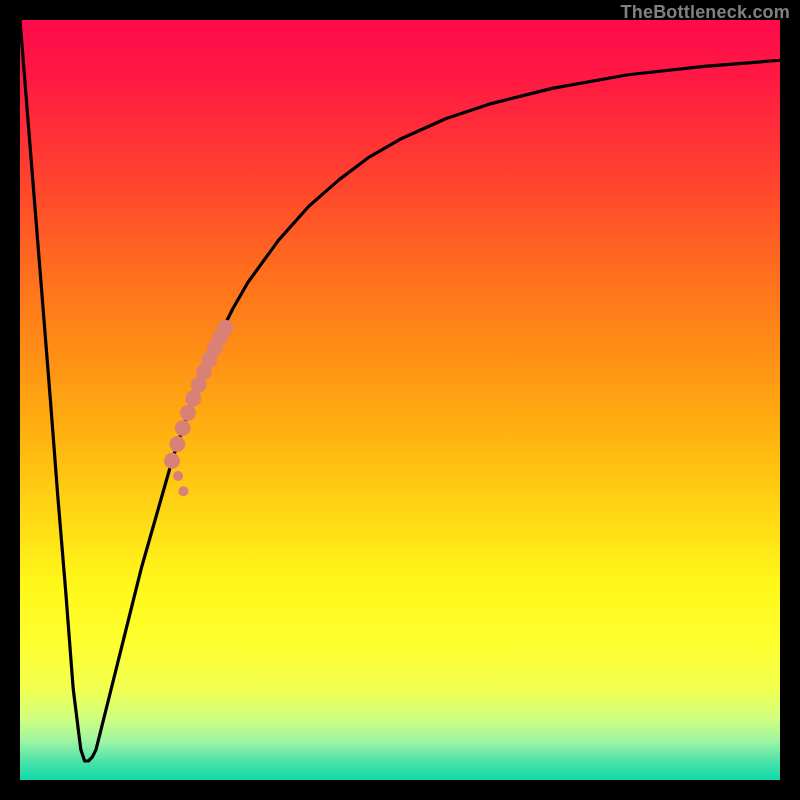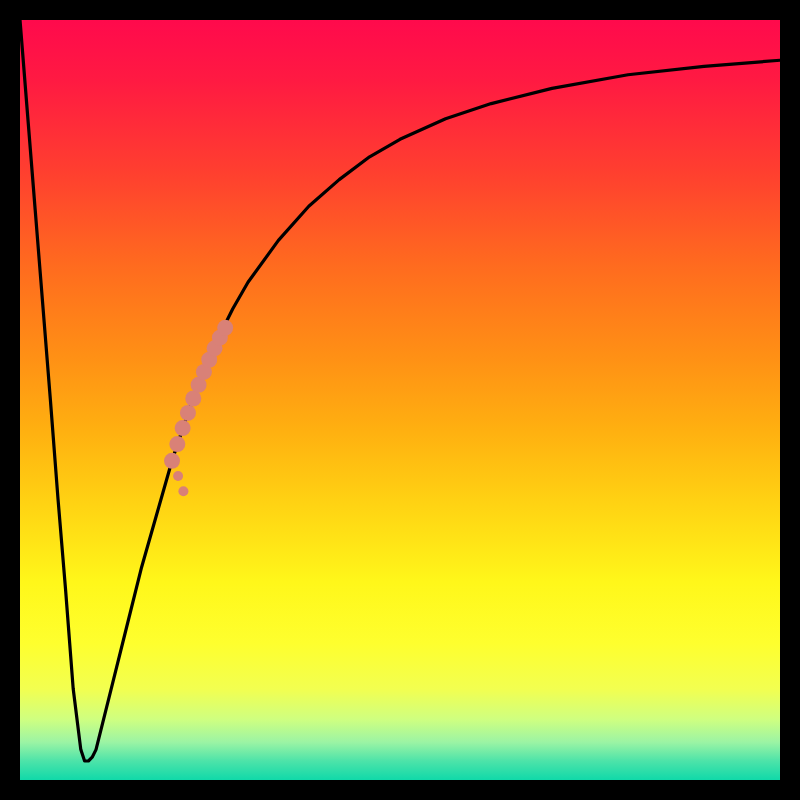--- a/index.html
+++ b/index.html
@@ -56,20 +56,21 @@
     color: #808080;
     font-size: 18px;
     font-weight: 600;
     letter-spacing: 0.2px;
   }
 </style>
 </head>
 <body>
 
 <div class="frame">
+  <div class="attribution">TheBottleneck.com</div>
 
   <div class="plot-area">
     <svg id="plot-svg" viewBox="0 0 760 760">
       <path id="curve-path" fill="none" stroke="#000000" stroke-width="3.2" stroke-linejoin="round" stroke-linecap="round" d="M0.00 0.00 L15.20 190.00 L30.40 380.00 L38.00 478.80 L45.60 570.00 L53.20 668.80 L60.80 729.60 L64.60 741.00 L68.40 741.00 L72.20 737.20 L76.00 729.60 L91.20 668.80 L106.40 608.00 L121.60 547.20 L136.80 494.00 L152.00 440.80 L167.20 395.20 L182.40 353.40 L197.60 319.20 L212.80 288.80 L228.00 262.20 L258.40 220.40 L288.80 186.20 L319.20 159.60 L349.60 136.80 L380.00 119.32 L425.60 98.80 L471.20 83.60 L532.00 68.40 L608.00 54.72 L684.00 46.36 L760.00 40.28"></path>
       <g id="marker-group">
           <circle cx="152.00" cy="440.80" r="8" fill="#d98177"></circle>
           <circle cx="157.32" cy="424.08" r="8" fill="#d98177"></circle>
           <circle cx="162.64" cy="408.12" r="8" fill="#d98177"></circle>
           <circle cx="167.96" cy="392.92" r="8" fill="#d98177"></circle>
           <circle cx="173.28" cy="378.48" r="8" fill="#d98177"></circle>

